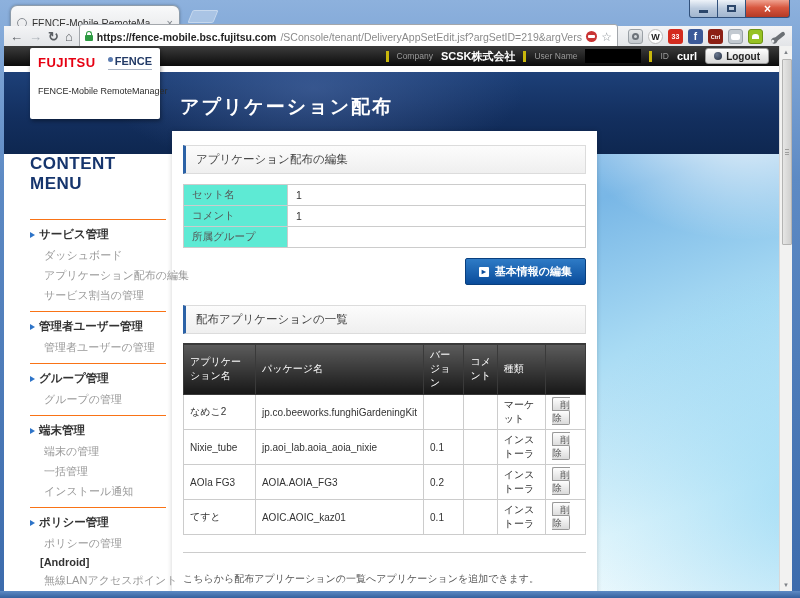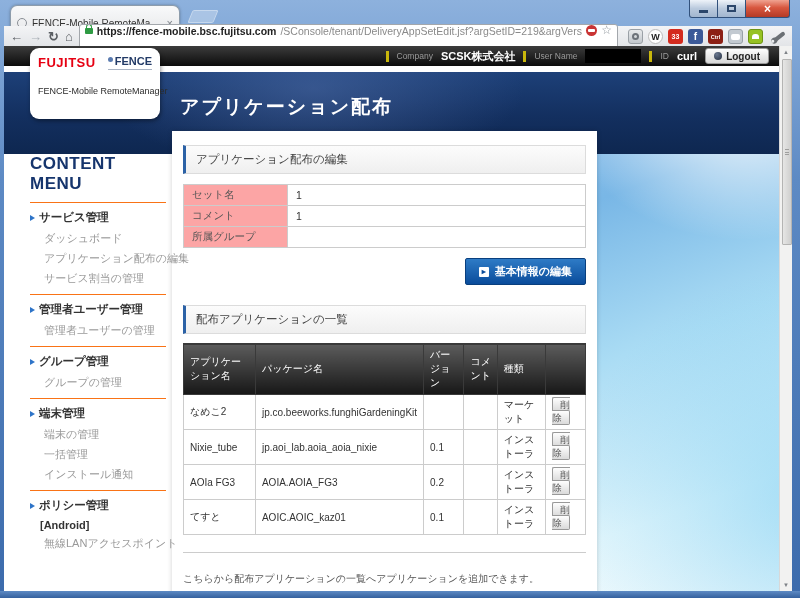--- a/index.html
+++ b/index.html
@@ -21,21 +21,21 @@
   .cap.min{width:29px;border-radius:0 0 0 3px}
   .cap.max{width:27px;border-left:none;border-right:none}
   .cap .bar{width:9px;height:3px;background:#2b466b;margin-top:6px}
   .cap .box{width:9px;height:7px;border:2px solid #2b466b}
   .cap.close{width:45px;border-radius:0 0 3px 0;background:linear-gradient(#f0a391,#d8573f 45%,#b33a26);color:#fff;font-weight:bold;font-size:12px}
   .toolbar{position:absolute;top:26px;left:4px;width:788px;height:22px;background:linear-gradient(#f3f4f6,#e2e4e7);
     border-bottom:1px solid #a9adb2;display:flex;align-items:center;padding:0 6px;gap:6px}
   .navbtn{font-size:13px;font-weight:bold;color:#5a5e63;line-height:14px}
   .navbtn.disabled{color:#aab0b6}
   .omnibox{flex:1;max-width:540px;height:26px;background:#fff;border:1px solid #a3a7ac;border-radius:3px;
-    display:flex;padding:0 5px;gap:4px;overflow:hidden}
+    display:flex;align-items:center;padding:0 5px;gap:4px;overflow:hidden}
   .lock{width:8px;height:6px;background:#2e9b43;border-radius:1px;position:relative;flex:none;margin-top:3px}
   .lock:before{content:"";position:absolute;left:1px;top:-4px;width:4px;height:4px;border:1.5px solid #2e9b43;border-bottom:none;border-radius:3px 3px 0 0}
   .url-host{font-size:10.5px;font-weight:bold;color:#232323;white-space:nowrap}
   .url-path{font-size:10.5px;color:#8a8a8a;white-space:nowrap;overflow:hidden;flex:1}
   .adb{width:11px;height:11px;border-radius:50%;background:#c93434;flex:none;position:relative}
   .adb:after{content:"";position:absolute;left:2px;top:4px;width:7px;height:3px;background:#fff;border-radius:1px}
   .star{font-size:12px;color:#8f959b;line-height:10px;flex:none}
   .exts{display:flex;align-items:center;gap:5px;margin-left:4px}
   .ext{width:15px;height:15px;border-radius:3px;display:flex;align-items:center;justify-content:center;
     font-size:8px;font-weight:bold;color:#fff;flex:none}
@@ -59,51 +59,51 @@
   .ybar{width:3px;height:11px;background:#c9b70c;flex:none}
   .blabel{font-size:8.5px;color:#9a9a9a}
   .bvalue{font-size:11px;color:#fff;font-weight:bold}
   .redacted{width:56px;height:14px;background:#000;border:1px solid #000}
   .logout{height:16px;display:flex;align-items:center;gap:4px;background:linear-gradient(#fdfdfd,#d7d7d7);
     border:1px solid #9a9a9a;border-radius:3px;padding:0 8px;font-size:10px;font-weight:bold;color:#222}
   .logout i{width:8px;height:8px;border-radius:50%;background:radial-gradient(circle at 35% 30%,#6a7890,#232d3e);display:block}
   .navy{position:absolute;top:26px;left:0;right:0;height:82px;z-index:4;
     background:radial-gradient(ellipse 300px 120px at 40% 20%,rgba(90,120,180,.45),rgba(0,0,0,0) 70%),linear-gradient(180deg,#1d4078 0%,#132f5f 55%,#0e2750 100%)}
   .page-title{position:absolute;left:176px;top:22px;font-size:19px;font-weight:bold;color:#fff;letter-spacing:2px}
-  .logobox{position:absolute;top:2px;left:26px;width:130px;height:71px;background:#fff;z-index:6;border-radius:9px;
+  .logobox{position:absolute;top:2px;left:26px;width:130px;height:71px;background:#fff;z-index:6;border-radius:2px;
     box-shadow:1px 2px 4px rgba(0,0,0,.4);padding:7px 8px}
   .fujitsu{font-size:13px;font-weight:bold;color:#e60012;letter-spacing:.5px;float:left}
   .fence{float:right;font-size:11px;font-weight:bold;color:#223a66;border-bottom:1px solid #aab4c4;padding-bottom:2px;display:flex;align-items:center;gap:2px}
   .fence i{width:5px;height:5px;border-radius:50%;background:#5a7bb0;display:block;position:relative;top:-2px}
   .product{clear:both;padding-top:16px;font-size:9px;color:#2b2b2b;white-space:nowrap}
   .bodybg{position:absolute;top:85px;left:0;right:0;bottom:0;background:#fff}
   .swoosh{position:absolute;top:85px;left:430px;right:0;bottom:0;
     background:
      radial-gradient(ellipse 300px 220px at 90% -5%, rgba(255,255,255,.95), rgba(255,255,255,0) 60%),
      radial-gradient(ellipse 420px 360px at -15% 115%, rgba(255,255,255,.96), rgba(255,255,255,0) 55%),
      radial-gradient(ellipse 420px 380px at 115% 80%, rgba(110,200,240,.6), rgba(160,220,245,0) 62%),
      linear-gradient(160deg,#93c0ea 0%,#79b7e6 22%,#aadcf4 50%,#e3f6fc 80%,#f4fbfd 100%)}
   
   .sidebar{position:absolute;left:26px;top:108px;width:136px;z-index:5}
-  .smenu-title{font-size:17px;font-weight:bold;color:#16356d;letter-spacing:.5px;margin-bottom:8px}
+  .smenu-title{font-size:17px;font-weight:bold;color:#16356d;letter-spacing:.5px;margin-bottom:25px}
   .sgroup{border-top:1px solid #f97316;padding:7px 0 6px}
   .sgroup:first-of-type{border-top:1px solid #d5d5d5}
   .ghead{display:flex;align-items:center;gap:4px;font-size:11.5px;font-weight:bold;color:#333;margin-bottom:3px;cursor:default}
   .arr{width:0;height:0;border-left:5px solid #2e74c8;border-top:3.5px solid transparent;border-bottom:3.5px solid transparent;flex:none}
   .gitem{font-size:11px;color:#999;padding:2.5px 0 2.5px 14px;white-space:nowrap;cursor:default}
   .gitem.gap-top{margin-top:7px}
   .gitem.oslab{color:#333;font-weight:bold;padding-left:10px}
   
   .panel{position:absolute;left:168px;top:85px;width:425px;height:470px;background:#fff;z-index:4;
     box-shadow:0 0 5px rgba(0,0,0,.18);padding:14px 11px 0 11px}
   .sec-head{background:linear-gradient(#fcfcfc,#efefef);border:1px solid #dcdcdc;border-left:3px solid #2c62a6;
     padding:6px 10px;font-size:11.5px;color:#444}
   .kvtable{width:100%;border-collapse:collapse;margin-top:10px}
   .kvtable td{border:1px solid #ccc;font-size:10.5px;padding:3px 8px;height:19px}
-  .kvtable td.k{background:#fca5a5;color:#555;width:104px}
+  .kvtable td.k{background:#5eead4;color:#555;width:104px}
   .kvtable td.v{color:#333}
   .btnrow{text-align:right;margin-top:10px}
   .btn-primary{display:inline-flex;align-items:center;gap:6px;background:linear-gradient(#2e7bc6,#0a4c9b);
     color:#fff;font-size:11px;font-weight:bold;padding:5px 13px;border:1px solid #093f7e;border-radius:2px;cursor:default}
   .btn-primary i{width:10px;height:10px;background:#fff;border-radius:1px;color:#0a4c9b;font-size:8px;line-height:10px;text-align:center;font-style:normal}
   .sec2{margin-top:20px}
   .applist{width:100%;border-collapse:collapse;margin-top:9px}
   .applist th{background:linear-gradient(#5c5c5c,#171717);color:#fff;font-size:10px;font-weight:normal;
     text-align:left;padding:4px 6px;border:1px solid #3a3a3a}
   .applist td{border:1px solid #ccc;font-size:10px;color:#333;padding:3px 6px;height:18px}
@@ -246,20 +246,21 @@
         <div class="gitem">端末の管理</div>
         <div class="gitem">一括管理</div>
         <div class="gitem">インストール通知</div>
       </div>
 
       <div class="sgroup">
         <div class="ghead">
             <span class="arr"></span>
             <span>ポリシー管理</span>
           </div>
+        <div class="gitem">ポリシーの管理</div>
         <div class="gitem oslab">[Android]</div>
         <div class="gitem">無線LANアクセスポイント</div>
 
       </div>
 
     </div>
 
     <div class="panel">
 
       <div class="sec-head">アプリケーション配布の編集</div>

